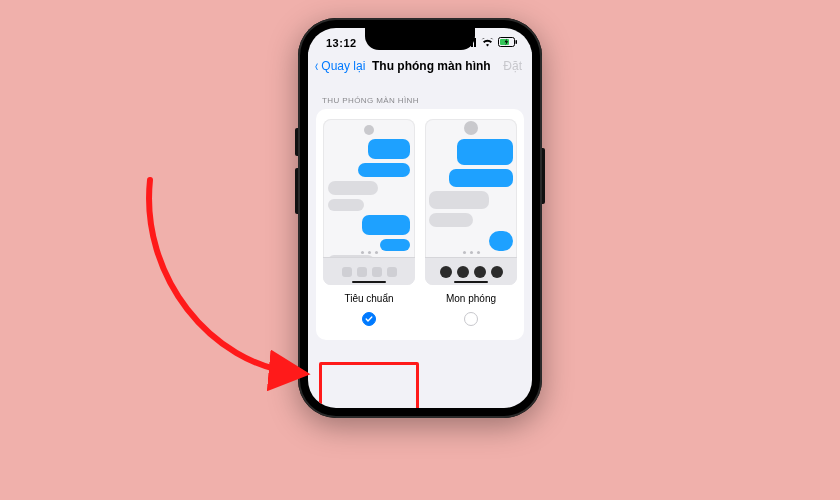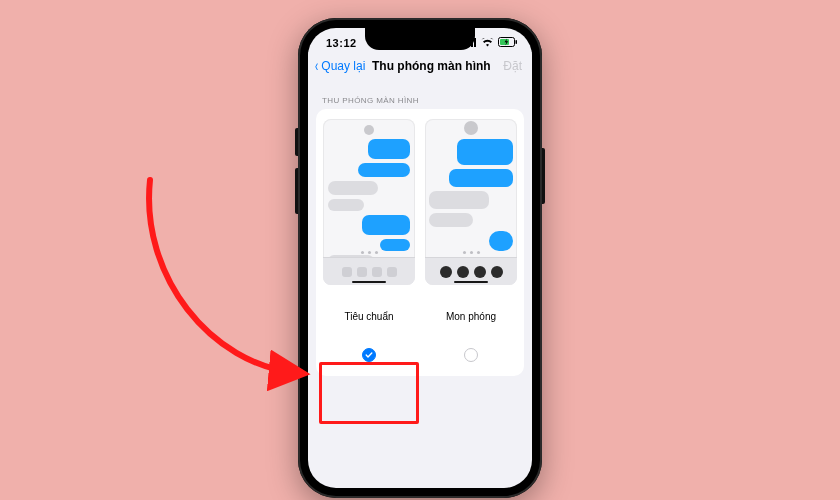--- a/index.html
+++ b/index.html
@@ -10,21 +10,21 @@
     font-family: -apple-system, "Helvetica Neue", Arial, sans-serif;
     position: relative;
     overflow: hidden;
   }
   
   .phone {
     position: absolute;
     left: 298px;
     top: 18px;
     width: 244px;
-    height: 480px;
+    height: 400px;
     background: #000;
     border-radius: 38px;
     padding: 10px;
     box-shadow: 0 8px 30px rgba(0,0,0,.35), inset 0 0 0 2px #2a2a2a;
   }
   .side-btn-l1 { position:absolute; left:-3px; top:110px; width:3px; height:28px; background:#111; border-radius:2px 0 0 2px; }
   .side-btn-l2 { position:absolute; left:-3px; top:150px; width:3px; height:46px; background:#111; border-radius:2px 0 0 2px; }
   .side-btn-r  { position:absolute; right:-3px; top:130px; width:3px; height:56px; background:#111; border-radius:0 2px 2px 0; }
   .screen {
     width: 100%;
@@ -71,21 +71,21 @@
   .card {
     background:#fff;
     margin: 0 8px;
     border-radius: 10px;
     padding: 10px 6px 14px;
     display:flex; gap:8px;
   }
   .option {
     flex:1;
     display:flex; flex-direction:column; align-items:center;
-    gap:26px;
+    gap:8px;
   }
   .preview {
     width: 92px;
     height: 166px;
     background:#f6f6f8;
     border-radius: 8px;
     position:relative;
     overflow:hidden;
     box-shadow: inset 0 0 0 1px #e8e8ea;
   }

